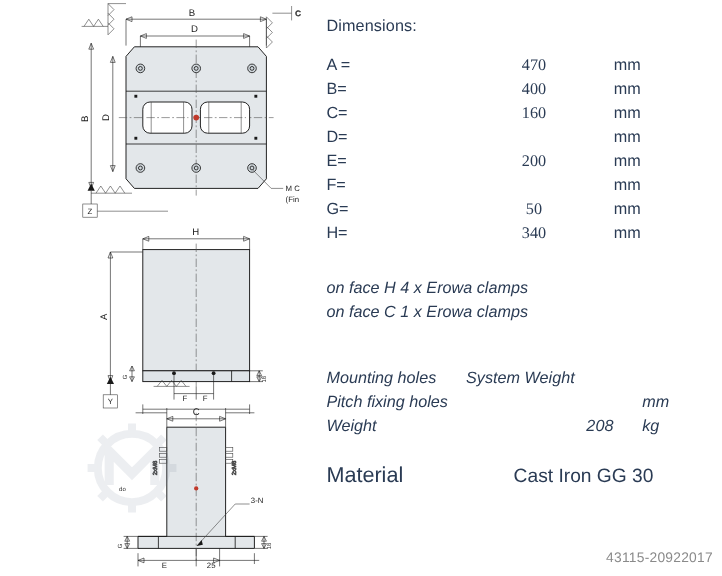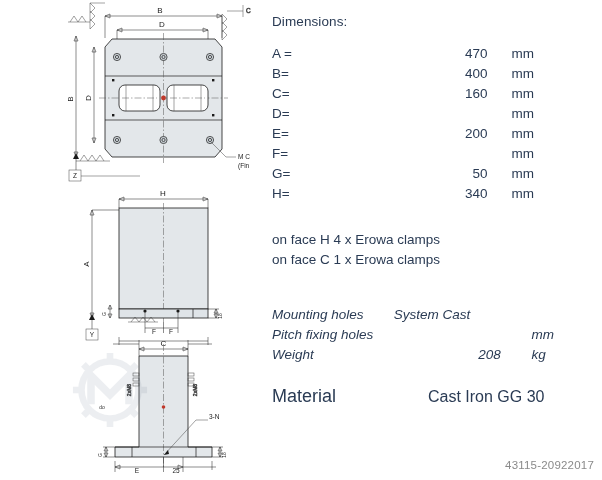--- a/index.html
+++ b/index.html
@@ -53,50 +53,51 @@
   }
   #dim-table td {
     font-size: 13.5px;
     padding: 0;
     height: 20px;
     line-height: 20px;
     vertical-align: middle;
     white-space: nowrap;
   }
   #dim-table td.k { width: 142px; padding-left: 4px; }
-  #dim-table td.v { width: 92px; text-align: right; padding-right: 0; }
+  #dim-table td.v { width: 92px; text-align: center; padding-right: 0; font-family: Liberation Serif, serif; }
   #dim-table td.u { width: 60px; text-align: left; padding-left: 24px; }
 
   .clamp-notes {
     position: absolute;
     left: 4px;
     top: 230px;
     font-size: 13.5px;
     line-height: 20px;
+    font-style: italic;
   }
 
   #props-table {
     position: absolute;
     left: 0;
     top: 305px;
     width: 300px;
     border-collapse: collapse;
     font-style: italic;
   }
   #props-table td {
     font-size: 13.5px;
     padding: 0;
     height: 20px;
     line-height: 20px;
     vertical-align: middle;
     white-space: nowrap;
   }
   #props-table td.pk { width: 156px; padding-left: 4px; }
   #props-table td.pv { width: 80px; text-align: left; }
-  #props-table td.pn { width: 58px; text-align: center; }
+  #props-table td.pn { width: 58px; text-align: right; }
   #props-table td.pu { width: 60px; text-align: left; padding-left: 24px; }
 
   #material-row {
     position: absolute;
     left: 0;
     top: 386px;
     width: 300px;
   }
   #material-row .pk {
     display: inline-block;
@@ -456,21 +457,21 @@
 
   <div class="clamp-notes">
     <div>on face H 4 x Erowa clamps</div>
     <div>on face C 1 x Erowa clamps</div>
   </div>
 
   <table id="props-table">
     <tbody>
       <tr>
         <td class="pk">Mounting holes</td>
-        <td class="pv">System Cast</td>
+        <td class="pv">System Weight</td>
         <td class="pn"></td>
         <td class="pu"></td>
       </tr>
       <tr>
         <td class="pk">Pitch fixing holes</td>
         <td class="pv"></td>
         <td class="pn"></td>
         <td class="pu">mm</td>
       </tr>
       <tr>

